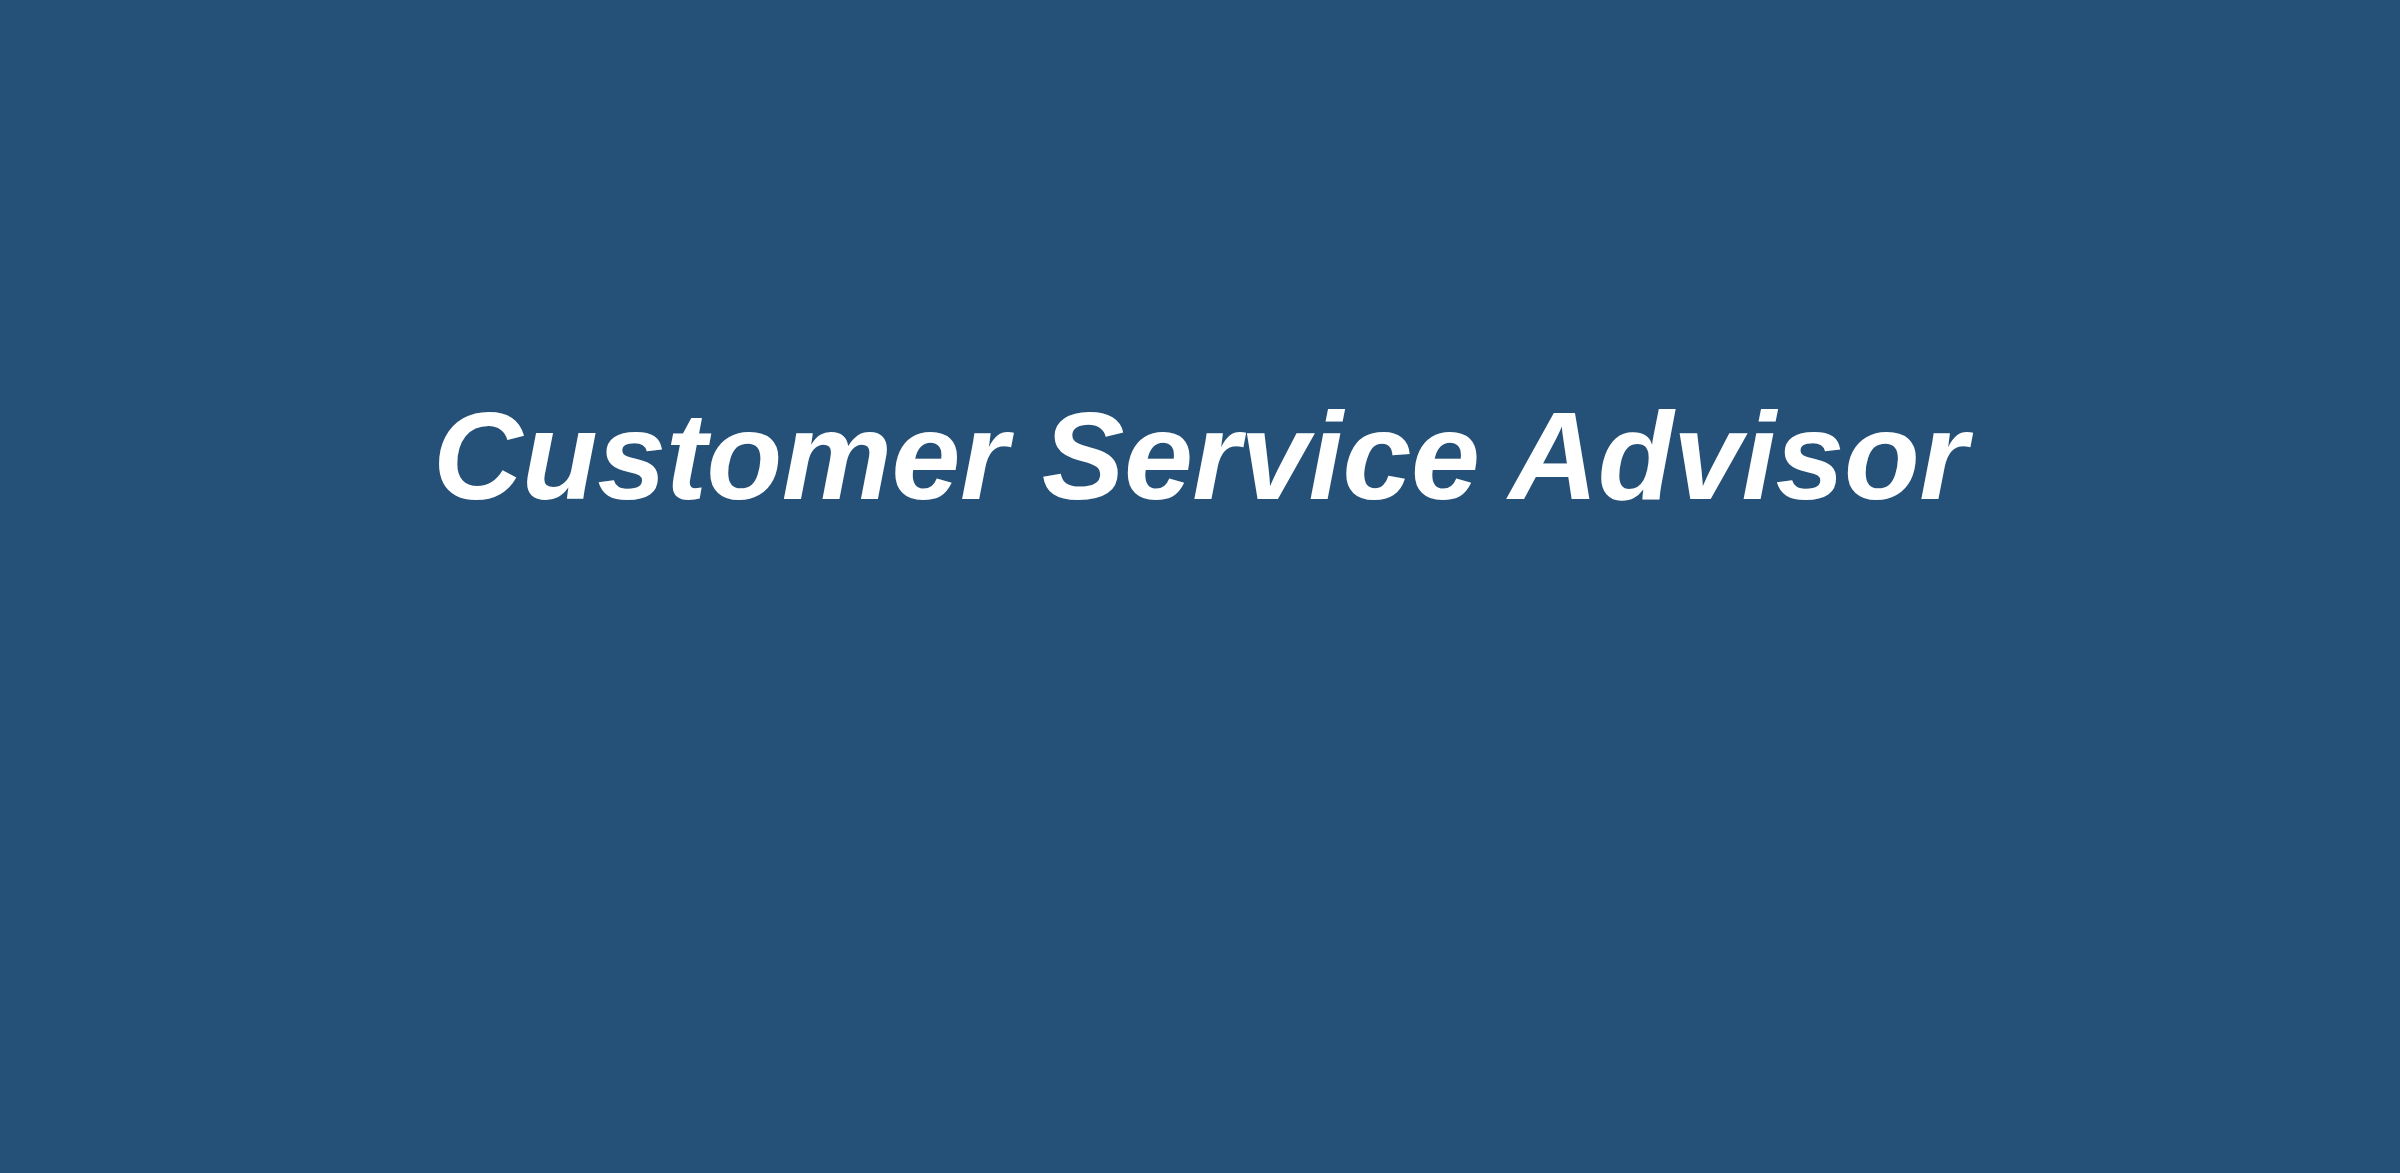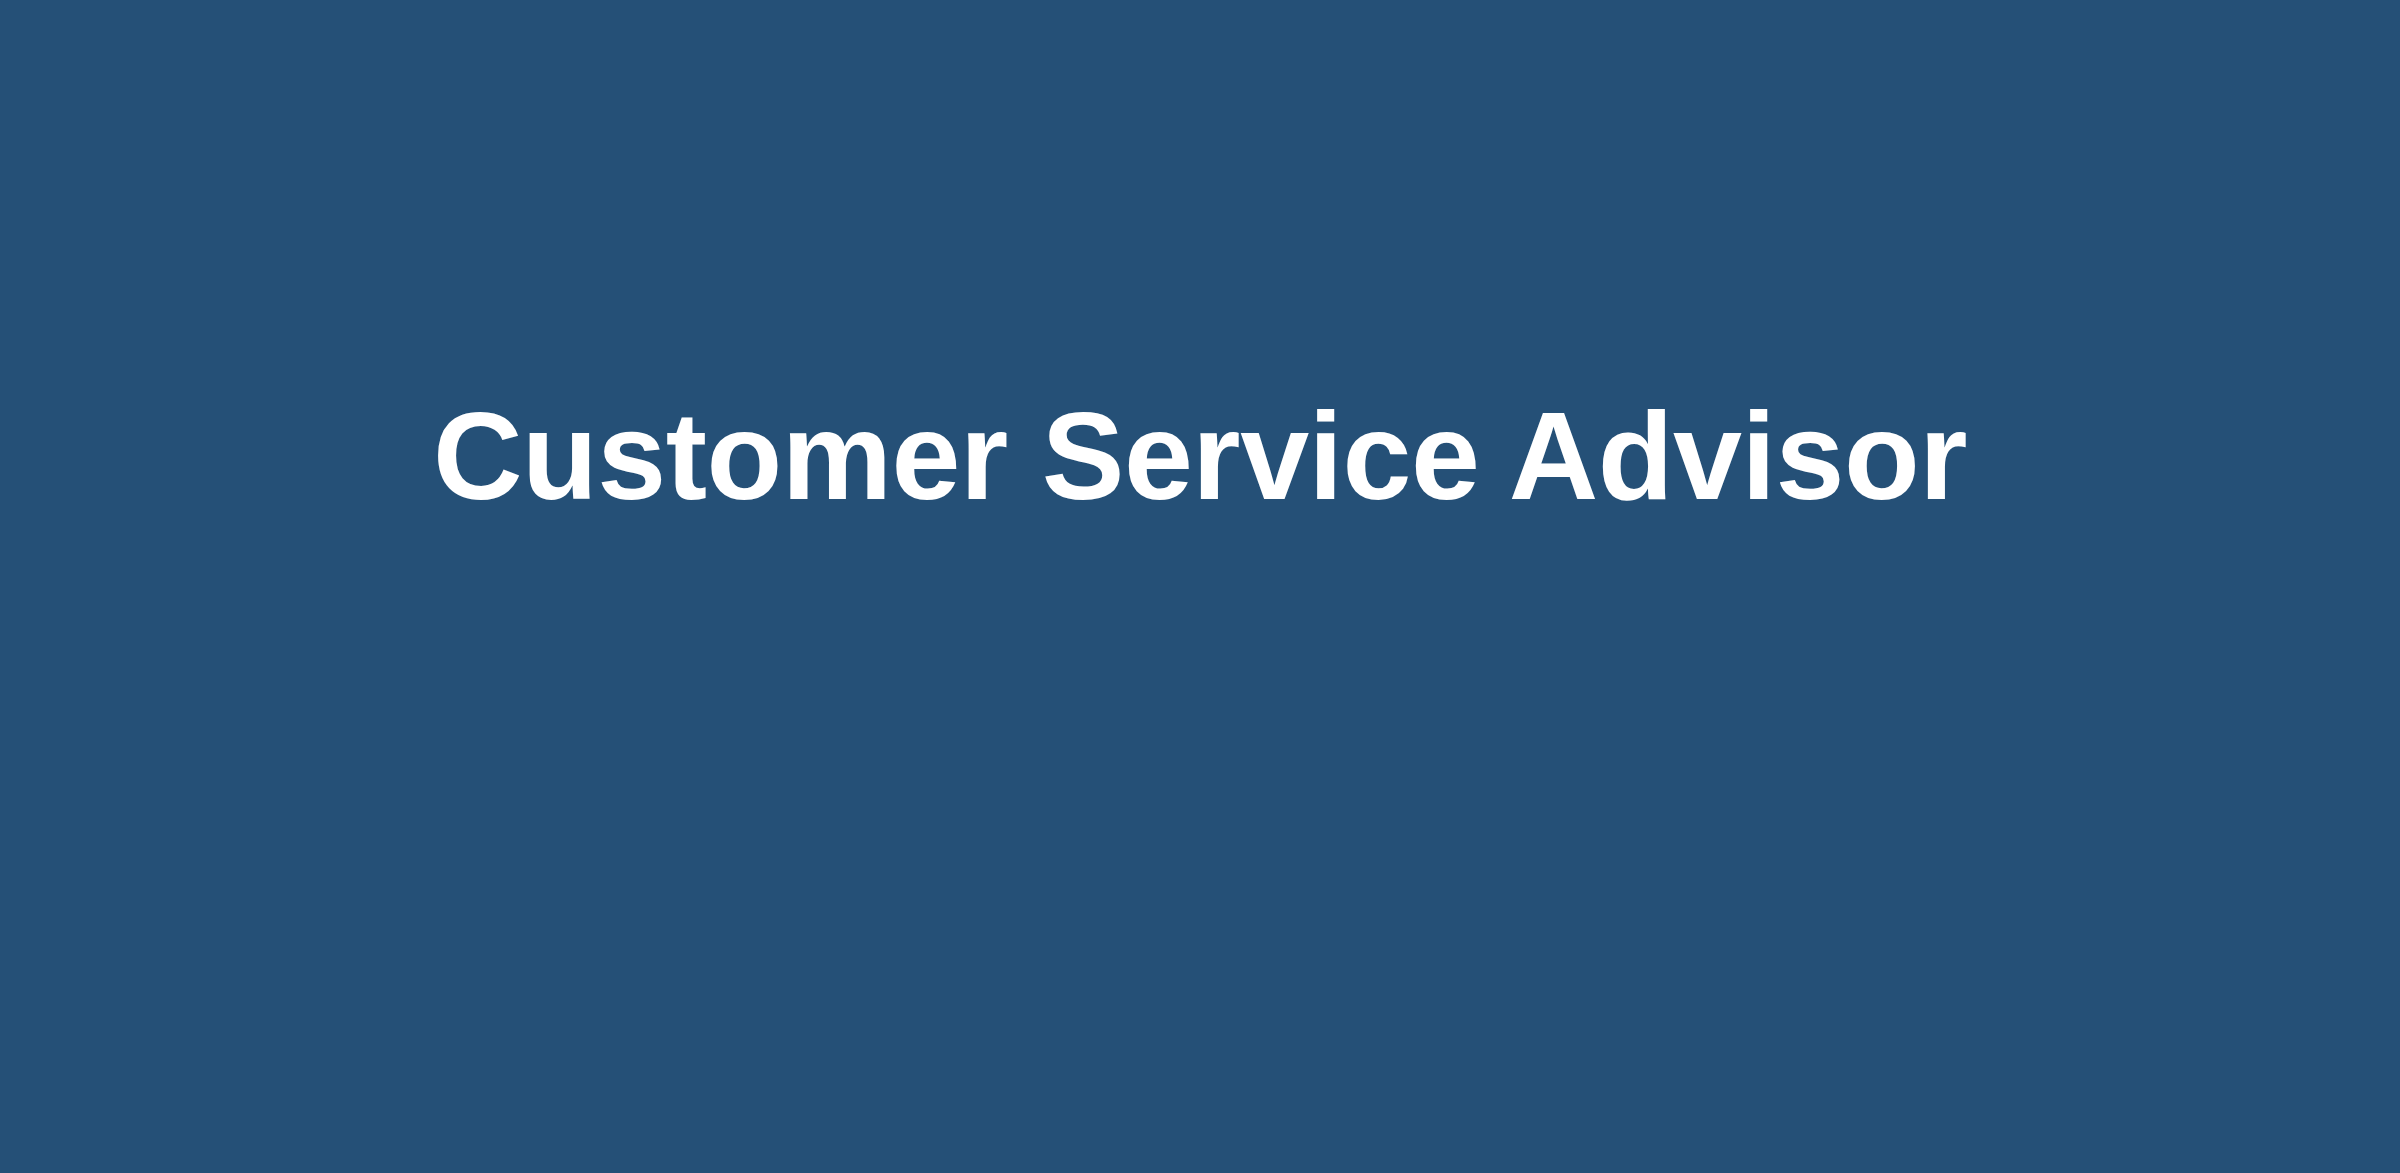--- a/index.html
+++ b/index.html
@@ -20,20 +20,21 @@
     position: relative;
     box-sizing: border-box;
     width: 2400px;
     height: 919px;
     background: #255077;
     display: flex;
     flex-direction: column;
     align-items: center;
     justify-content: center;
     text-align: center;
+    font-style: italic;
   }
 
   .hero-inner {
     display: block;
     width: 100%;
     padding-bottom: 6px;
   }
 
   .hero-title {
     display: block;

